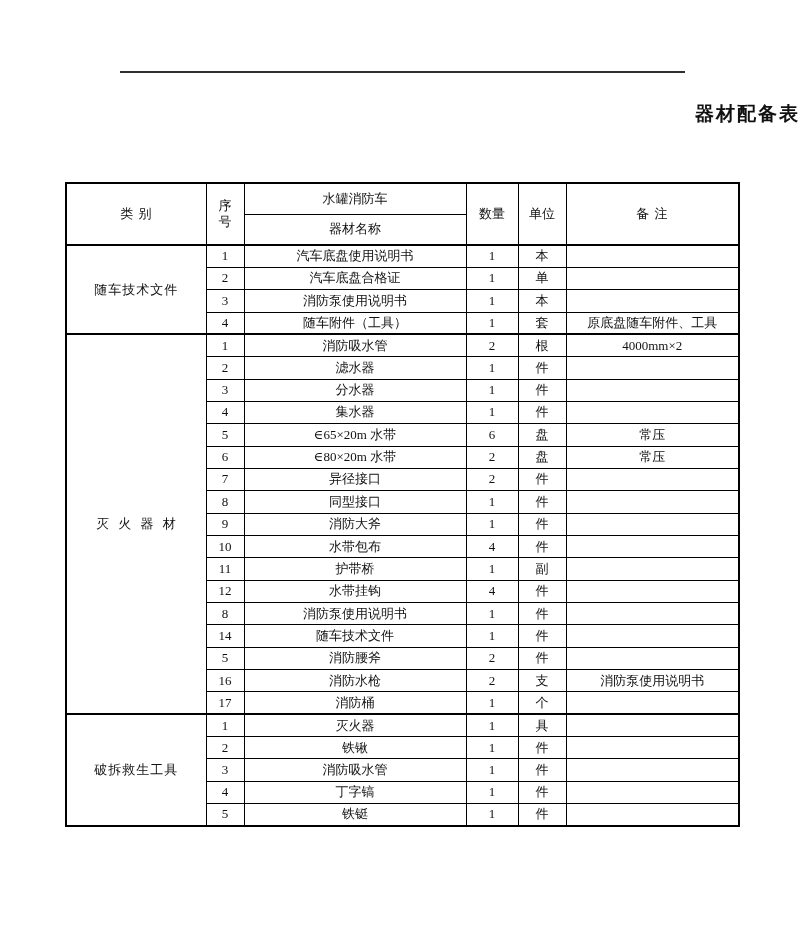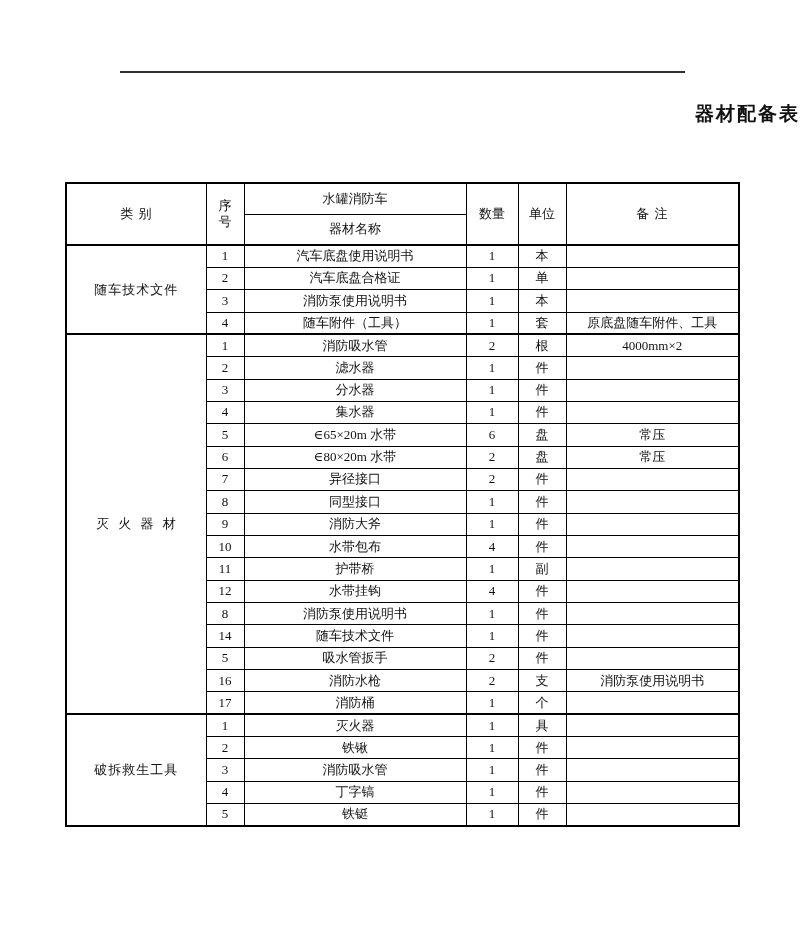--- a/index.html
+++ b/index.html
@@ -238,21 +238,21 @@
         </tr>
         <tr class="data">
           <td class="no">14</td>
           <td class="name">随车技术文件</td>
           <td class="qty">1</td>
           <td class="unit">件</td>
           <td class="remark"></td>
         </tr>
         <tr class="data">
           <td class="no">5</td>
-          <td class="name">吸水管扳手</td>
+          <td class="name">消防腰斧</td>
           <td class="qty">2</td>
           <td class="unit">件</td>
           <td class="remark"></td>
         </tr>
         <tr class="data">
           <td class="no">16</td>
           <td class="name">消防水枪</td>
           <td class="qty">2</td>
           <td class="unit">支</td>
           <td class="remark">消防泵使用说明书</td>

